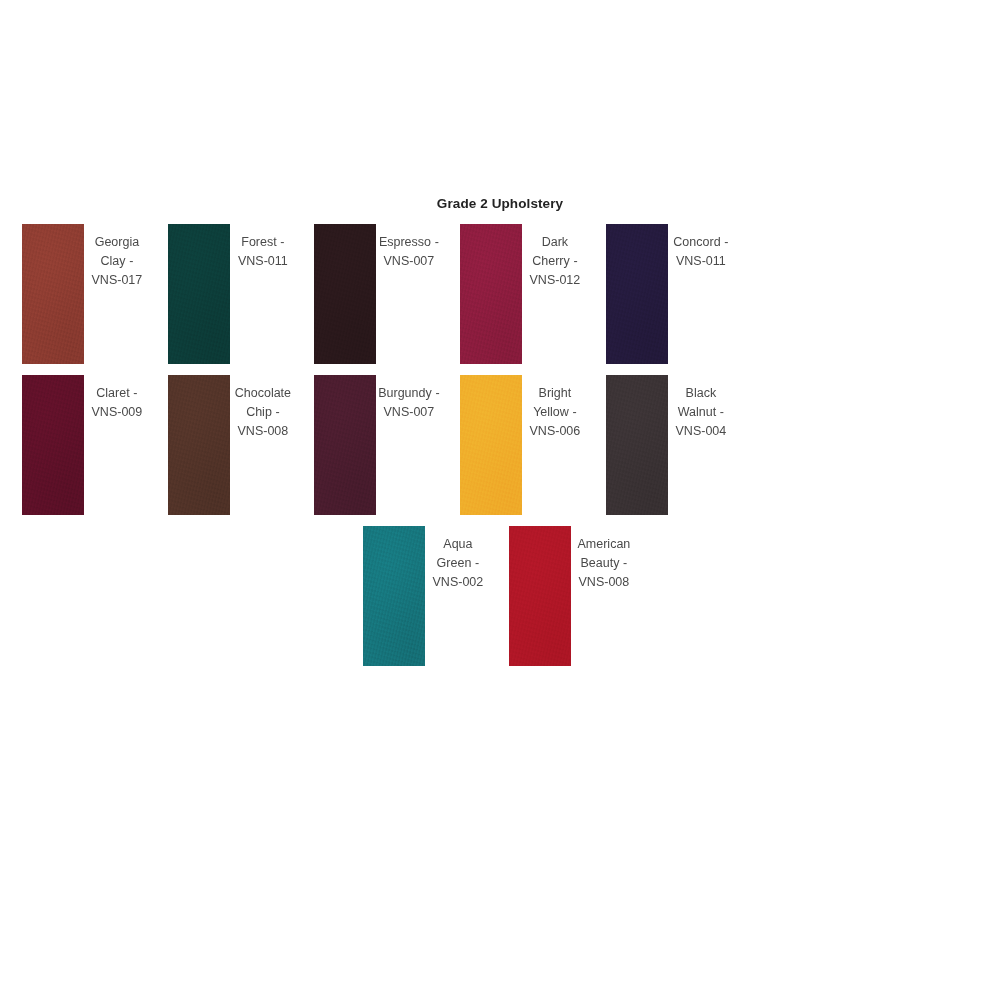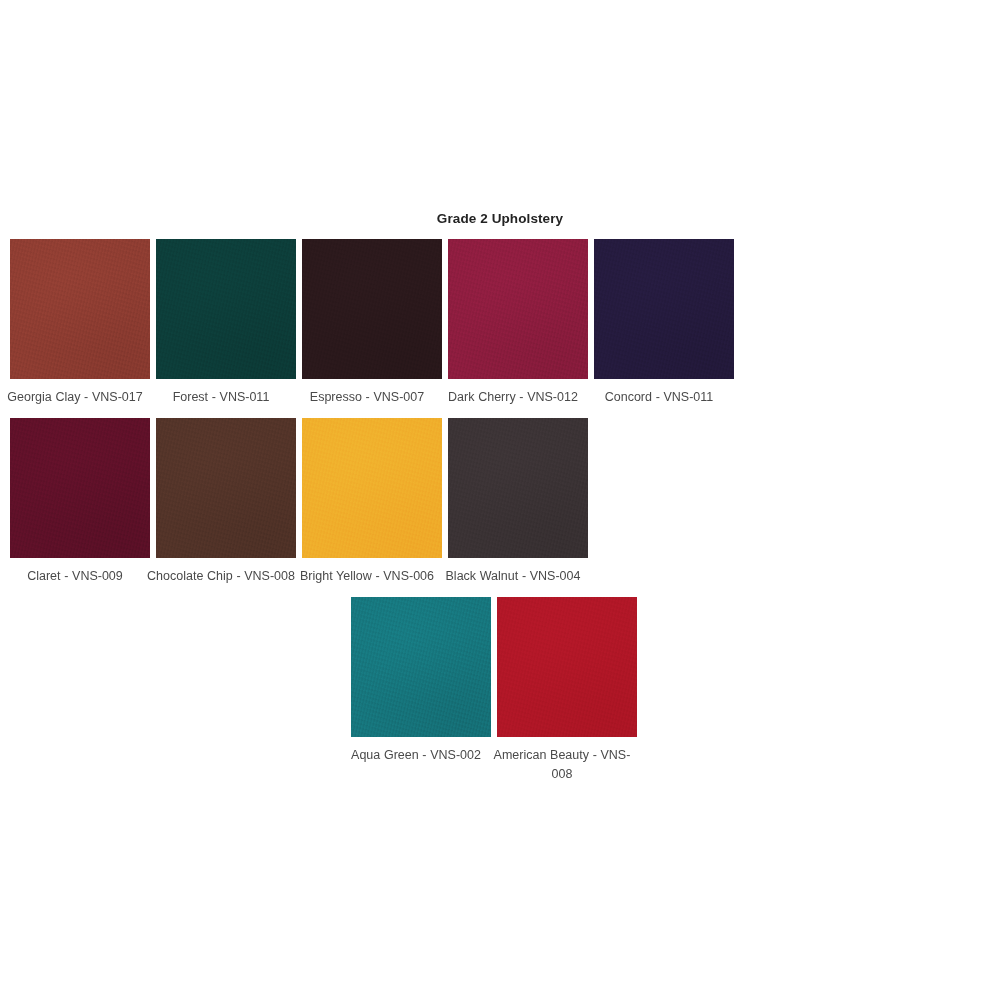--- a/index.html
+++ b/index.html
@@ -19,21 +19,21 @@
     position: relative;
     width: 1000px;
     height: 1000px;
     box-sizing: border-box;
     overflow: hidden;
   }
 
   .swatch-board {
     position: absolute;
     left: 0;
-    top: 15px;
+    top: 0;
     width: 1000px;
   }
 
   .board-title {
     text-align: center;
     font-size: 13.5px;
     font-weight: bold;
     color: #232323;
     letter-spacing: 0.1px;
     margin: 0;
@@ -56,22 +56,22 @@
     gap: 18px;
     margin-bottom: 11px;
   }
   .swatch-row.centered {
     justify-content: center;
   }
 
   .swatch-cell {
     width: 128px;
     display: flex;
-    flex-direction: column;
-    align-items: flex-end;
+    flex-direction: row;
+    align-items: flex-start;
   }
 
   .swatch-chip {
     width: 140px;
     height: 140px;
     position: relative;
     overflow: hidden;
     background-color: #888;
   }
 
@@ -137,20 +137,24 @@
       <div class="swatch-row">
         <div class="swatch-cell">
           <div class="swatch-chip" style="background-color: rgb(94, 16, 40);"></div>
           <div class="swatch-label">Claret - VNS-009</div>
         </div>
         <div class="swatch-cell">
           <div class="swatch-chip" style="background-color: rgb(82, 51, 40);"></div>
           <div class="swatch-label">Chocolate Chip - VNS-008</div>
         </div>
         <div class="swatch-cell">
+          <div class="swatch-chip" style="background-color: rgb(74, 28, 46);"></div>
+          <div class="swatch-label">Burgundy - VNS-007</div>
+        </div>
+        <div class="swatch-cell">
           <div class="swatch-chip" style="background-color: rgb(240, 174, 43);"></div>
           <div class="swatch-label">Bright Yellow - VNS-006</div>
         </div>
         <div class="swatch-cell">
           <div class="swatch-chip" style="background-color: rgb(58, 50, 52);"></div>
           <div class="swatch-label">Black Walnut - VNS-004</div>
         </div>
       </div>
 
       <div class="swatch-row centered">

